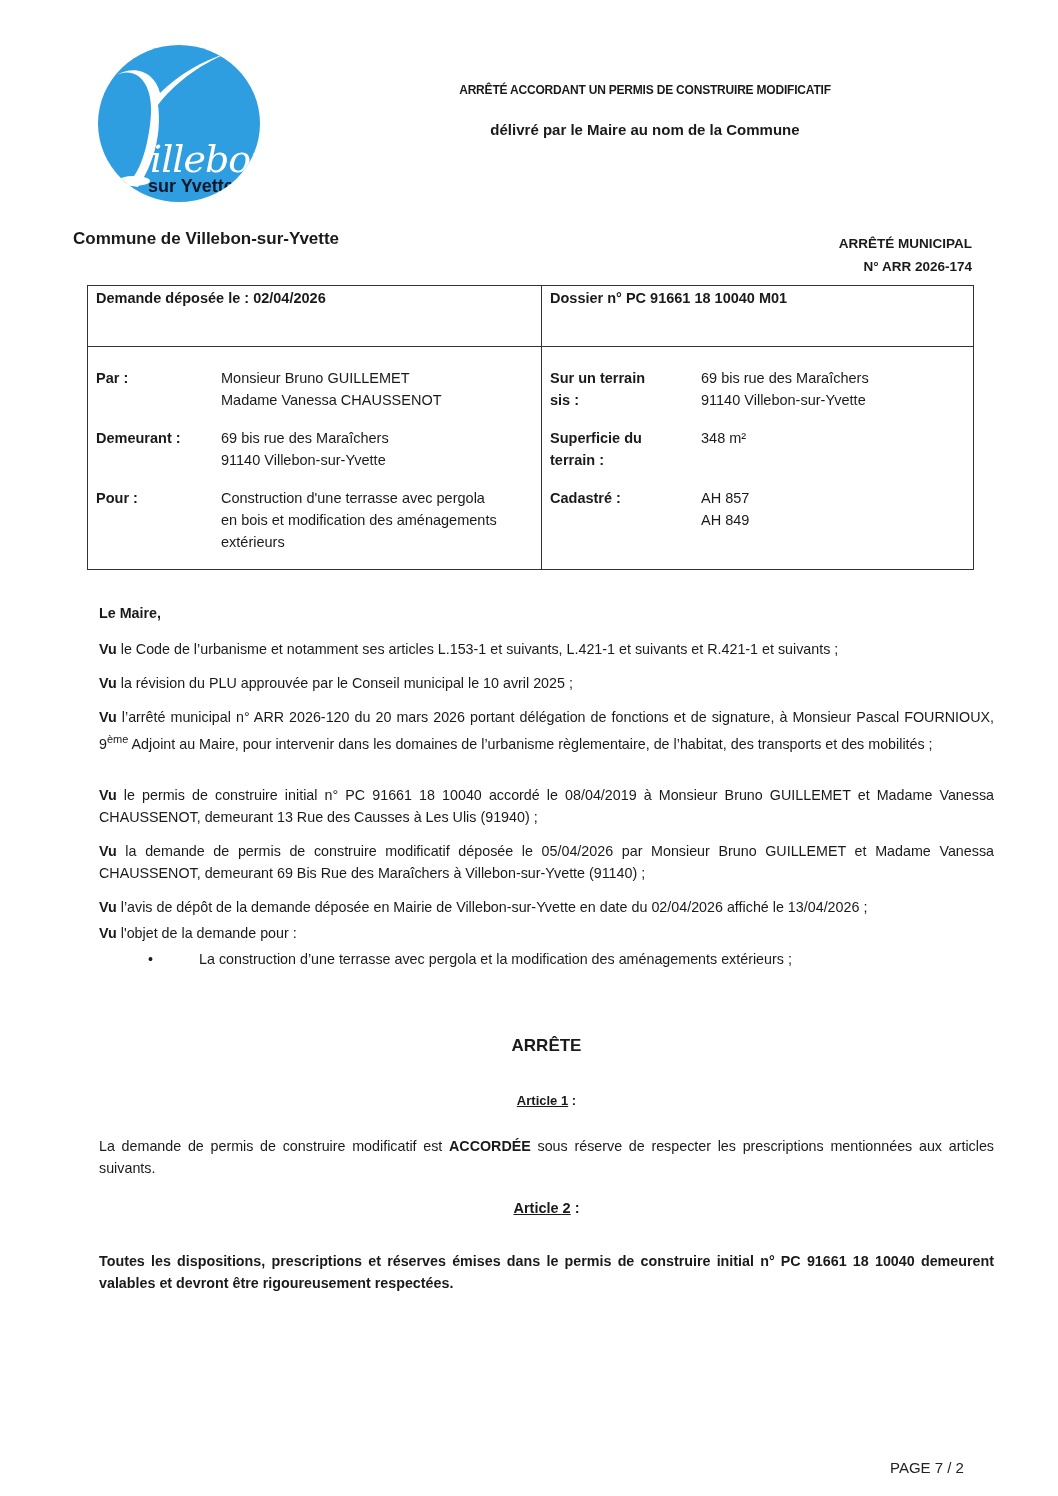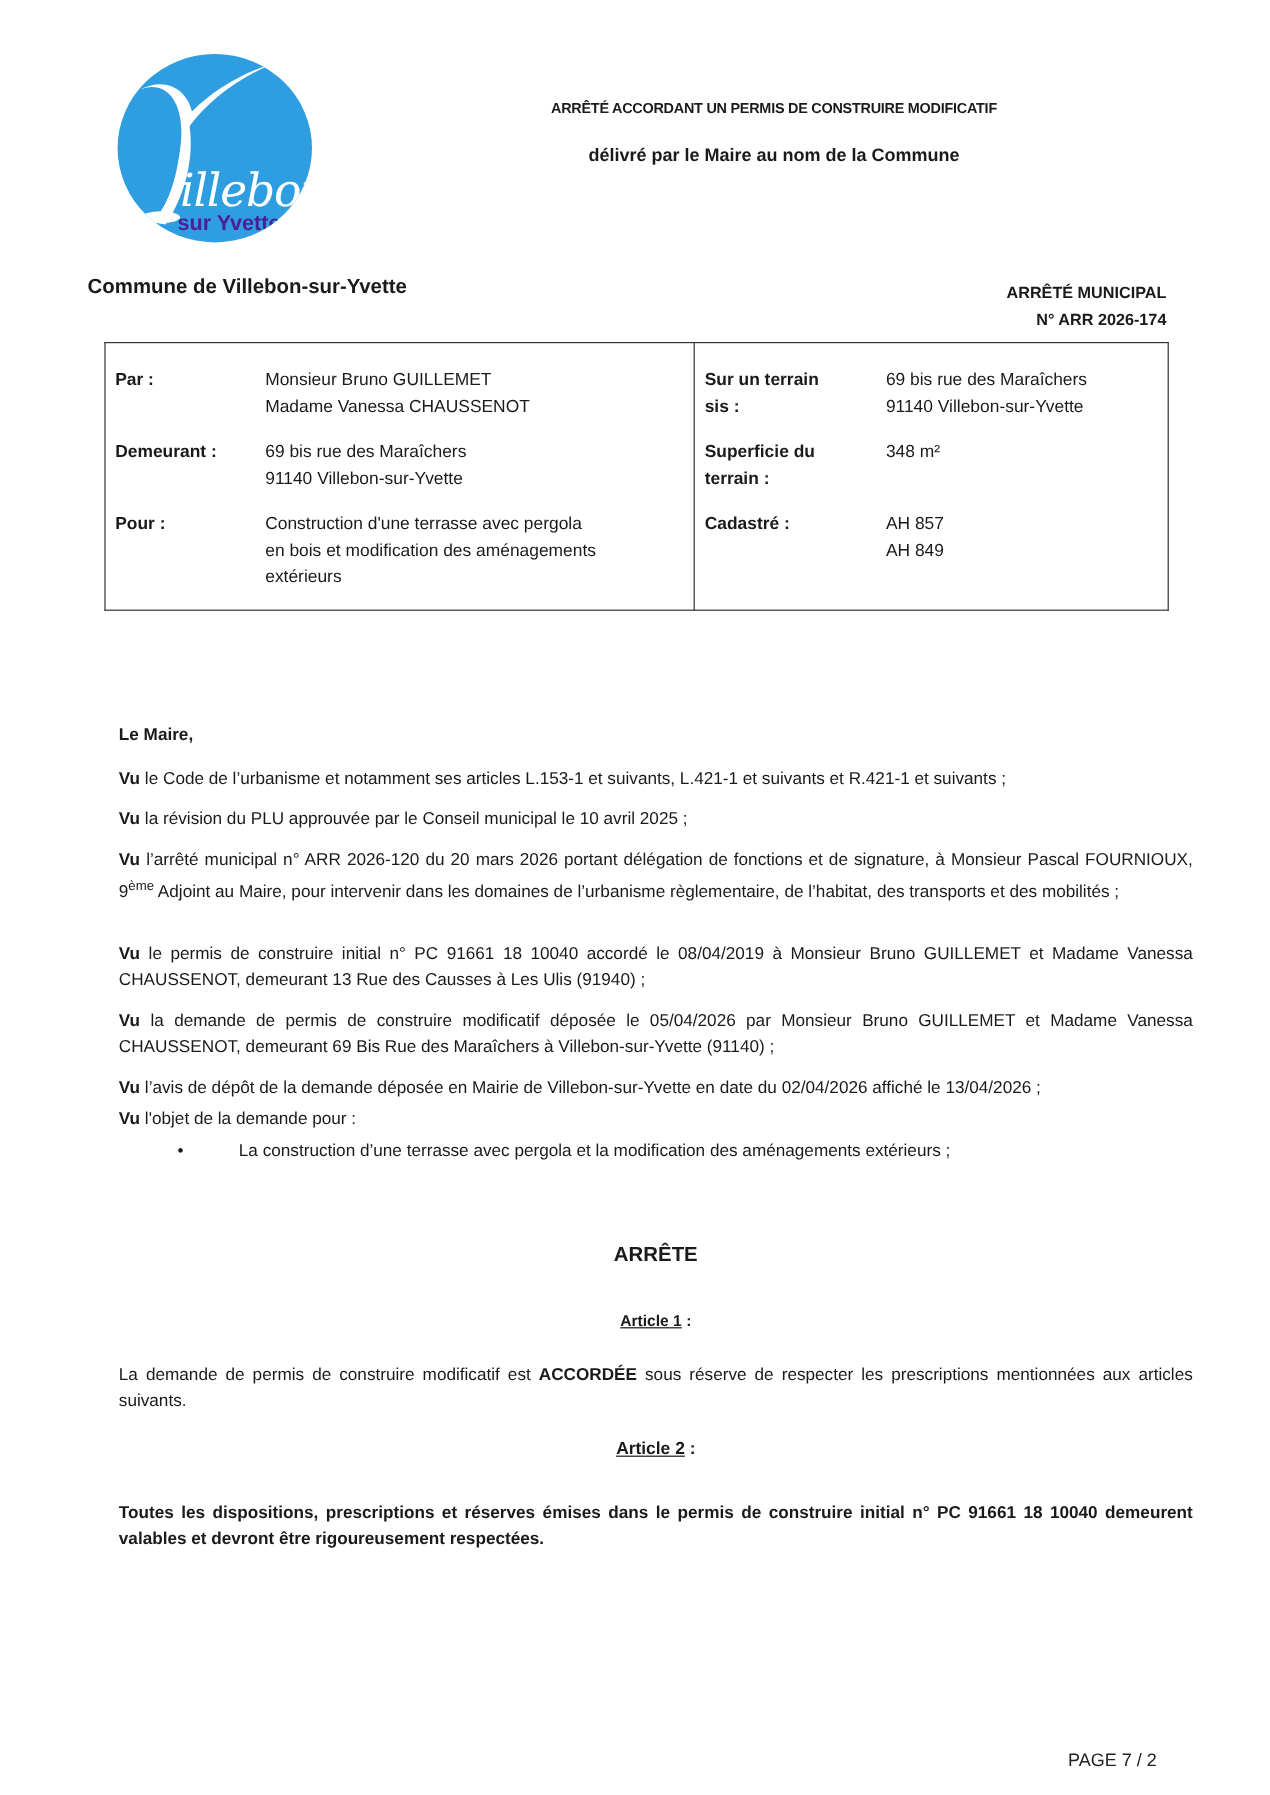--- a/index.html
+++ b/index.html
@@ -13,21 +13,21 @@
       left: 98px; top: 45px; width: 162px; height: 157px; border-radius: 50%;
       background: #2e9ee0; overflow: hidden;
     }
     .logo svg { position: absolute; left: 0; top: 0; }
     .logo .l1 {
       position: absolute; left: 52px; top: 92px; color: #fff;
       font-family: "DejaVu Serif", serif; font-style: italic; font-size: 38px;
       letter-spacing: -1px;
     }
     .logo .l2 {
-      position: absolute; left: 50px; top: 131px; color: #4c1d95;
+      position: absolute; left: 50px; top: 131px; color: #0f172a;
       font-family: "Liberation Sans", sans-serif; font-size: 18px; font-weight: bold;
     }
     .title {
       left: 300px; width: 690px; text-align: center; top: 83px;
       font-size: 12px; font-weight: bold; letter-spacing: -0.2px;
     }
     .subtitle {
       left: 300px; width: 690px; text-align: center; top: 121px;
       font-size: 15px; font-weight: bold;
     }
@@ -67,20 +67,24 @@
 <div class="abs title">ARRÊTÉ ACCORDANT UN PERMIS DE CONSTRUIRE MODIFICATIF</div>
 <div class="abs subtitle">délivré par le Maire au nom de la Commune</div>
 <div class="abs commune">Commune de Villebon-sur-Yvette</div>
 <div class="abs arrete-mun">
   <div>ARRÊTÉ MUNICIPAL</div>
   <div>N° ARR 2026-174</div>
 </div>
 
 <table class="info">
   <tbody>
+      <tr>
+    <td class="hdr" style="width:437px">Demande déposée le : 02/04/2026</td>
+    <td class="hdr">Dossier n° PC 91661 18 10040 M01</td>
+  </tr>
   <tr>
     <td class="body">
       <div class="kv">
         <div class="k">Par :</div>
         <div class="v">
           <div>Monsieur Bruno GUILLEMET</div>
           <div>Madame Vanessa CHAUSSENOT</div>
         </div>
       </div>
       <div class="kv">

